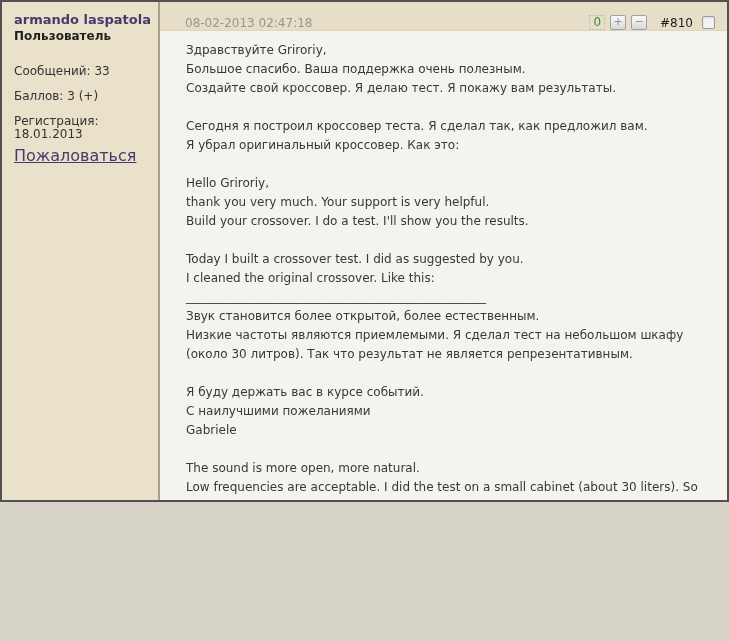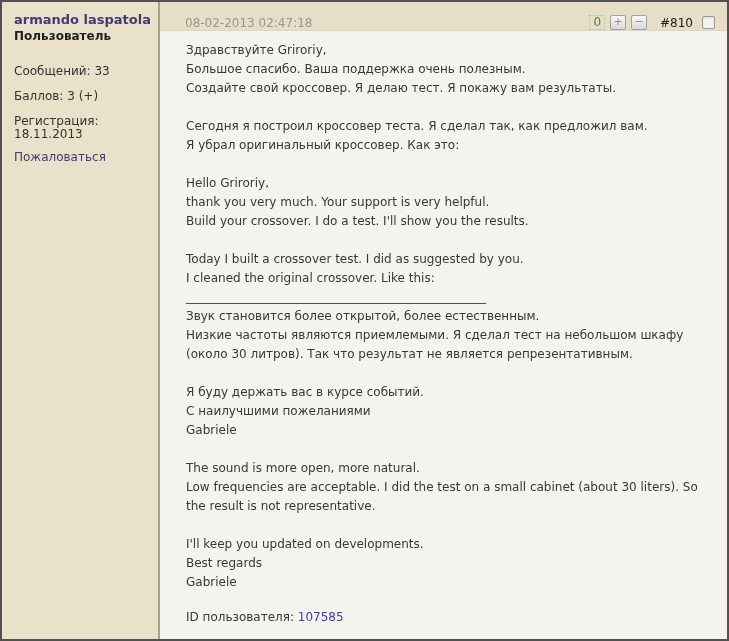--- a/index.html
+++ b/index.html
@@ -1,20 +1,20 @@
 <!DOCTYPE html>
 <html><head>
 <meta charset="utf-8">
 <style>
   html, body { margin: 0; padding: 0; background: #d7d3c7; }
   * { box-sizing: border-box; }
 
   .post-window {
     width: 729px;
-    height: 641px;
+    height: 502px;
     border: 2px solid #515151;
     display: flex;
     font-family: "DejaVu Sans", "Liberation Sans", sans-serif;
     background: #fef9c3;
     overflow: hidden;
   }
 
   
   .sidebar {
     width: 158px;
@@ -41,26 +41,27 @@
     margin-bottom: 21px;
   }
   .stat {
     font-size: 12px;
     line-height: 13px;
     margin-bottom: 5px;
     color: #333333;
     margin-top: 12px;
   }
   .report-link {
-    font-size: 12px;
+    font-size: 16px;
     line-height: 13px;
     margin-top: 1px;
     color: #443a6e;
     display: inline-block;
     cursor: pointer;
+    text-decoration: underline;
   }
 
   
   .msg-col {
     flex: 1 1 auto;
     display: flex;
     flex-direction: column;
     background: #f5f3ed;
     min-width: 0;
   }
@@ -147,21 +148,21 @@
 </head>
 <body>
 
 <div class="post-window">
 
   <div class="sidebar">
     <a class="username">armando laspatola</a>
     <div class="usergroup">Пользователь</div>
     <div class="stat">Сообщений: 33</div>
     <div class="stat">Баллов: 3 (+)</div>
-    <div class="stat">Регистрация: 18.11.2013</div>
+    <div class="stat">Регистрация: 18.01.2013</div>
     <a class="report-link">Пожаловаться</a>
   </div>
 
   <div class="msg-col">
 
     <div class="msg-header">
       <span class="post-date">08-02-2013 02:47:18</span>
       <span class="header-right">
         <span class="rating-value">0</span>
         <span class="mini-btn">+</span>

